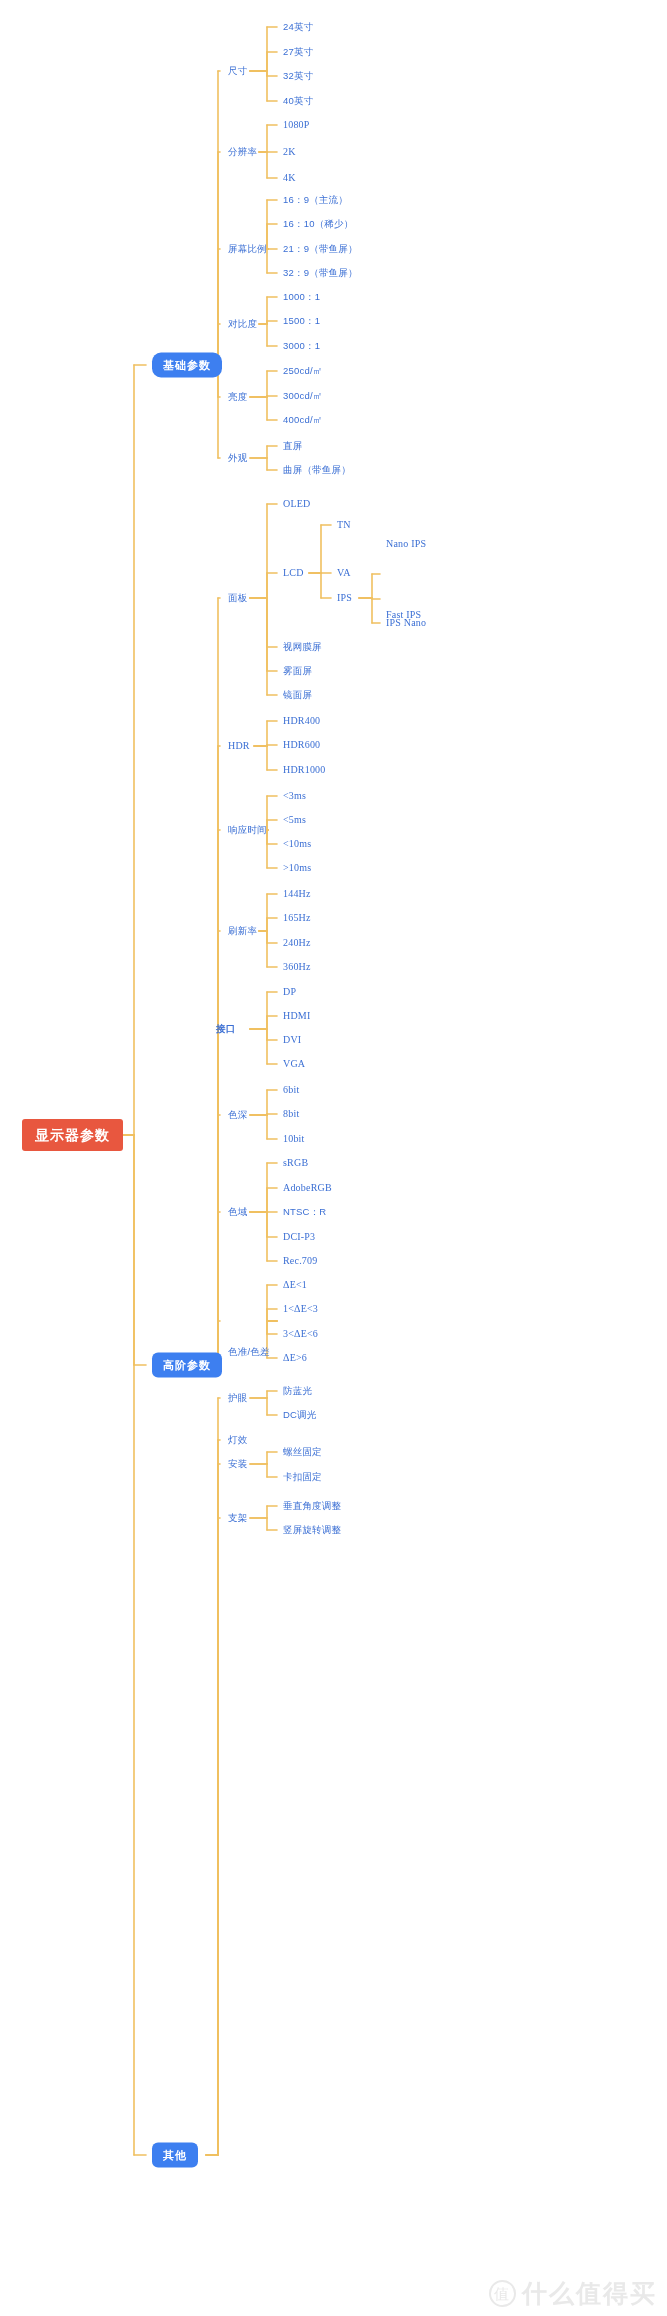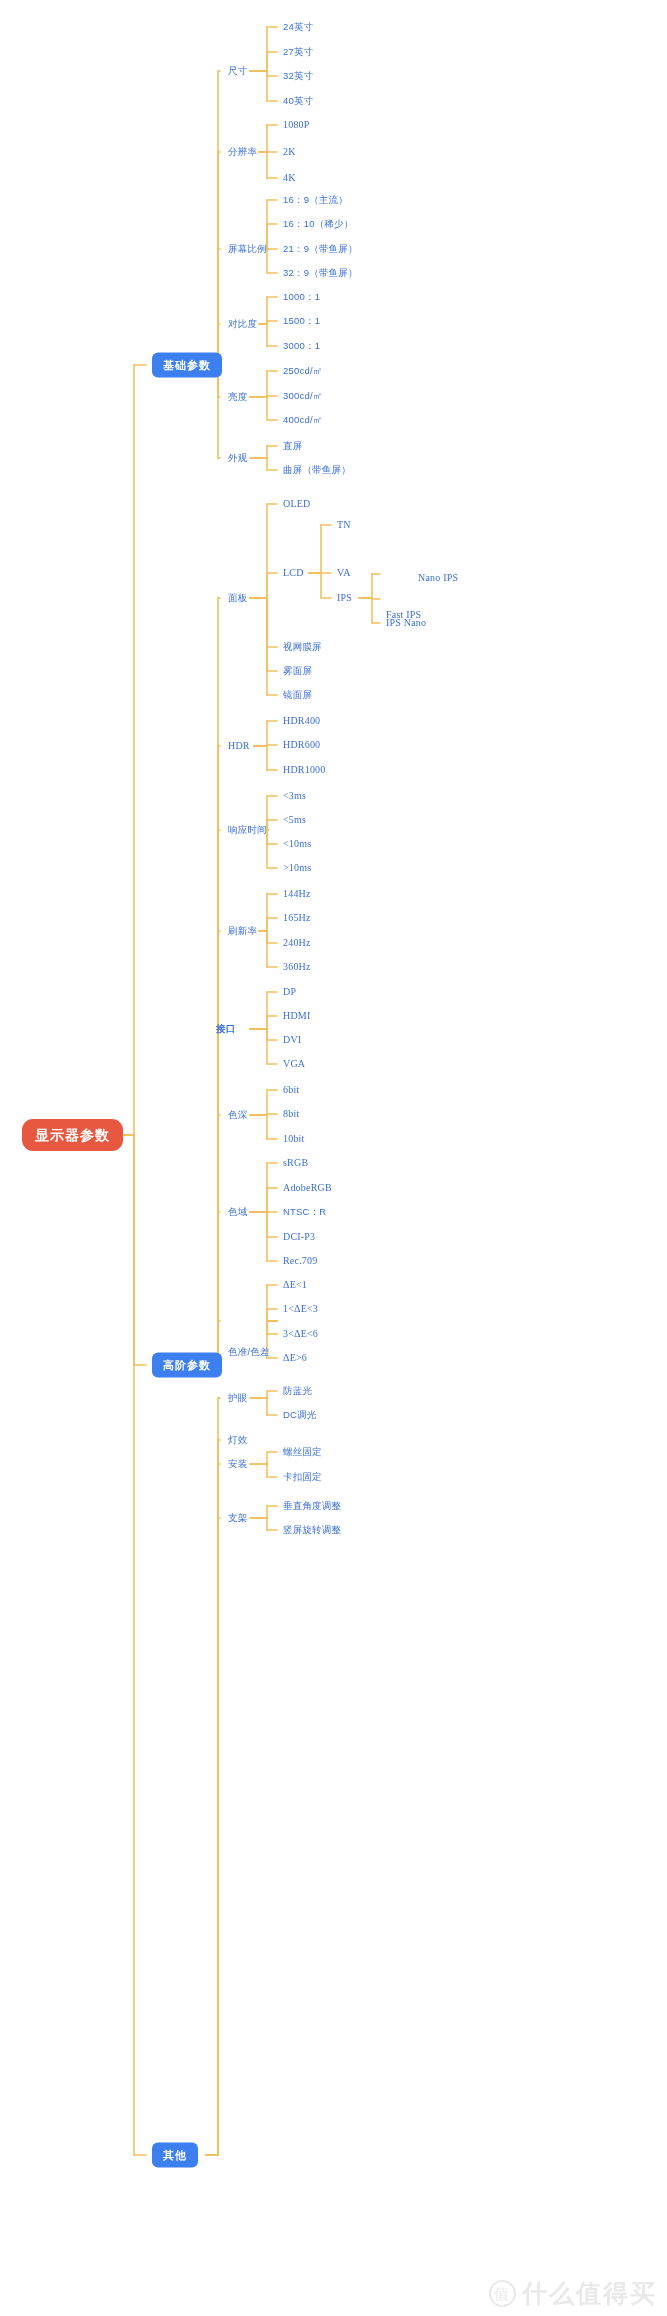--- a/index.html
+++ b/index.html
@@ -29,21 +29,21 @@
     white-space: nowrap;
     line-height: 1;
   }
   
   .root {
     background: #e8573f;
     color: #ffffff;
     font-size: 14px;
     font-weight: bold;
     padding: 9px 13px;
-    border-radius: 11px;
+    border-radius: 3px;
     letter-spacing: 1px;
     transform: translateY(-50%);
   }
   
   .lvl1 {
     background: #3d7ff0;
     color: #ffffff;
     font-size: 11px;
     font-weight: bold;
     padding: 7px 11px;
@@ -340,21 +340,21 @@
       <path d="M267,1518 L267,1506" stroke="#f0c060" stroke-width="1.6" fill="none" stroke-linecap="round"></path>
       <path d="M267,1506 L277,1506" stroke="#f0c060" stroke-width="1.6" fill="none" stroke-linecap="round"></path>
       <path d="M250,1518 L267,1518" stroke="#f0c060" stroke-width="1.6" fill="none" stroke-linecap="round"></path>
       <path d="M267,1518 L267,1530" stroke="#f0c060" stroke-width="1.6" fill="none" stroke-linecap="round"></path>
       <path d="M267,1530 L277,1530" stroke="#f0c060" stroke-width="1.6" fill="none" stroke-linecap="round"></path>
     </svg>
 
   <div class="node root" id="root-node" style="left: 22px; top: 1135px;">显示器参数</div>
 
   <div id="nodes">
-      <div class="node lvl1" style="left: 152px; top: 365px;">基础参数</div>
+      <div class="node lvl1" style="left: 152px; top: 365px; border-radius: 9px;">基础参数</div>
       <div class="node leaf cn" style="left: 228px; top: 71px;">尺寸</div>
       <div class="node leaf cn" style="left: 283px; top: 27px;">24英寸</div>
       <div class="node leaf cn" style="left: 283px; top: 52px;">27英寸</div>
       <div class="node leaf cn" style="left: 283px; top: 76px;">32英寸</div>
       <div class="node leaf cn" style="left: 283px; top: 101px;">40英寸</div>
       <div class="node leaf cn" style="left: 228px; top: 152px;">分辨率</div>
       <div class="node leaf lat" style="left: 283px; top: 125px;">1080P</div>
       <div class="node leaf lat" style="left: 283px; top: 152px;">2K</div>
       <div class="node leaf lat" style="left: 283px; top: 178px;">4K</div>
       <div class="node leaf cn" style="left: 228px; top: 249px;">屏幕比例</div>
@@ -376,21 +376,21 @@
       <div class="node lvl1" style="left: 152px; top: 1365px;">高阶参数</div>
       <div class="node leaf cn" style="left: 228px; top: 598px;">面板</div>
       <div class="node leaf lat" style="left: 283px; top: 504px;">OLED</div>
       <div class="node leaf lat" style="left: 283px; top: 573px;">LCD</div>
       <div class="node leaf cn" style="left: 283px; top: 647px;">视网膜屏</div>
       <div class="node leaf cn" style="left: 283px; top: 671px;">雾面屏</div>
       <div class="node leaf cn" style="left: 283px; top: 695px;">镜面屏</div>
       <div class="node leaf lat" style="left: 337px; top: 525px;">TN</div>
       <div class="node leaf lat" style="left: 337px; top: 573px;">VA</div>
       <div class="node leaf lat" style="left: 337px; top: 598px;">IPS</div>
-      <div class="node leaf lat" style="left: 386px; top: 578px; margin-left: 32px;">Nano IPS</div>
+      <div class="node leaf lat" style="left: 386px; top: 544px;">Nano IPS</div>
       <div class="node leaf lat" style="left: 386px; top: 599px; margin-top: 16px;">Fast IPS</div>
       <div class="node leaf lat" style="left: 386px; top: 623px;">IPS Nano</div>
       <div class="node leaf lat" style="left: 228px; top: 746px;">HDR</div>
       <div class="node leaf lat" style="left: 283px; top: 721px;">HDR400</div>
       <div class="node leaf lat" style="left: 283px; top: 745px;">HDR600</div>
       <div class="node leaf lat" style="left: 283px; top: 770px;">HDR1000</div>
       <div class="node leaf cn" style="left: 228px; top: 830px;">响应时间</div>
       <div class="node leaf lat" style="left: 283px; top: 796px;">&lt;3ms</div>
       <div class="node leaf lat" style="left: 283px; top: 820px;">&lt;5ms</div>
       <div class="node leaf lat" style="left: 283px; top: 844px;">&lt;10ms</div>

